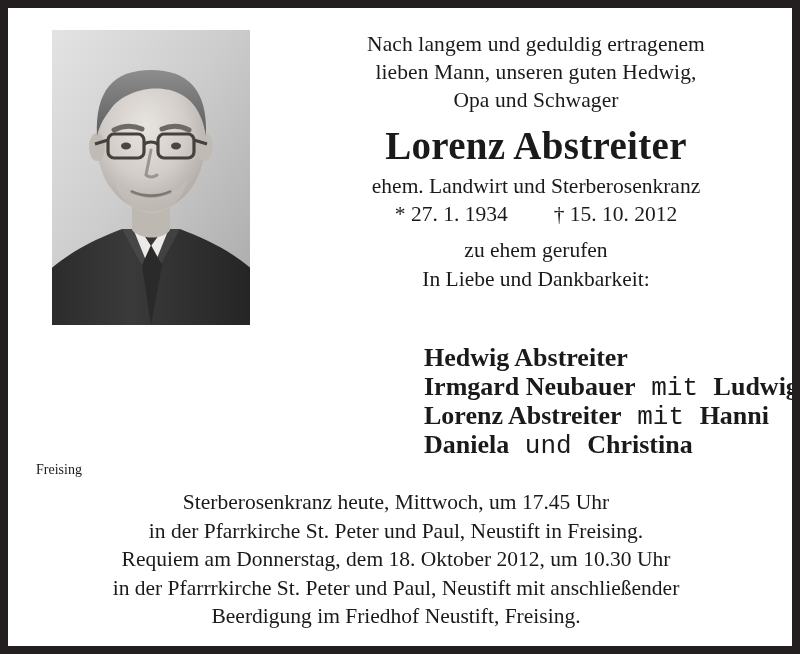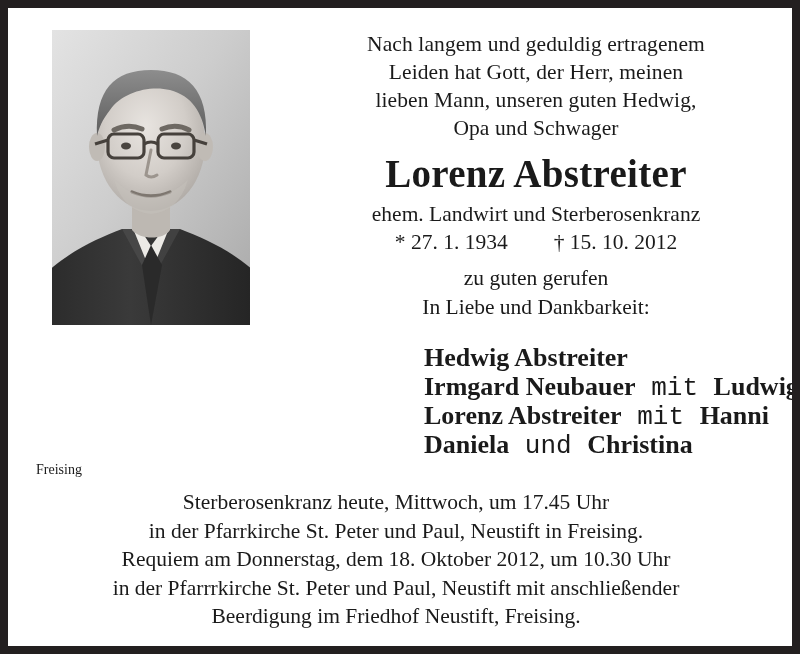--- a/index.html
+++ b/index.html
@@ -205,33 +205,32 @@
         <path d="M 99 120 L 94 145 q 5 4 11 0" stroke="#9c958e" stroke-width="3" fill="none" stroke-linecap="round"></path>
 
         <path d="M 80 162 q 19 8 38 0" stroke="#7e7770" stroke-width="3.4" fill="none" stroke-linecap="round"></path>
 
         <path d="M 62 150 q 37 34 74 0 q -10 32 -37 34 q -27 -2 -37 -34 Z" fill="#c6c1bb" opacity="0.5"></path>
       </svg>
     </div>
 
     <div class="intro-block">
       <div class="intro-line">Nach langem und geduldig ertragenem</div>
-      <div class="intro-line">Leiden hat Gott, der Herr, meinen</div>
       <div class="intro-line">lieben Mann, unseren guten Hedwig,</div>
       <div class="intro-line">Opa und Schwager</div>
 
       <div class="deceased-name">Lorenz Abstreiter</div>
 
       <div class="profession">ehem. Landwirt und Sterberosenkranz</div>
 
       <div class="dates">
         <span class="date-birth">* 27. 1. 1934</span><span class="date-death">† 15. 10. 2012</span>
       </div>
 
-      <div class="called">zu guten gerufen</div>
+      <div class="called">zu ehem gerufen</div>
       <div class="gratitude">In Liebe und Dankbarkeit:</div>
     </div>
 
     <div class="mourners">
       <div class="mourner-line">
         <span>Hedwig Abstreiter</span><span class="conj"></span><span></span>
       </div>
       <div class="mourner-line">
         <span>Irmgard Neubauer</span><span class="conj"> mit </span><span>Ludwig</span>
       </div>

